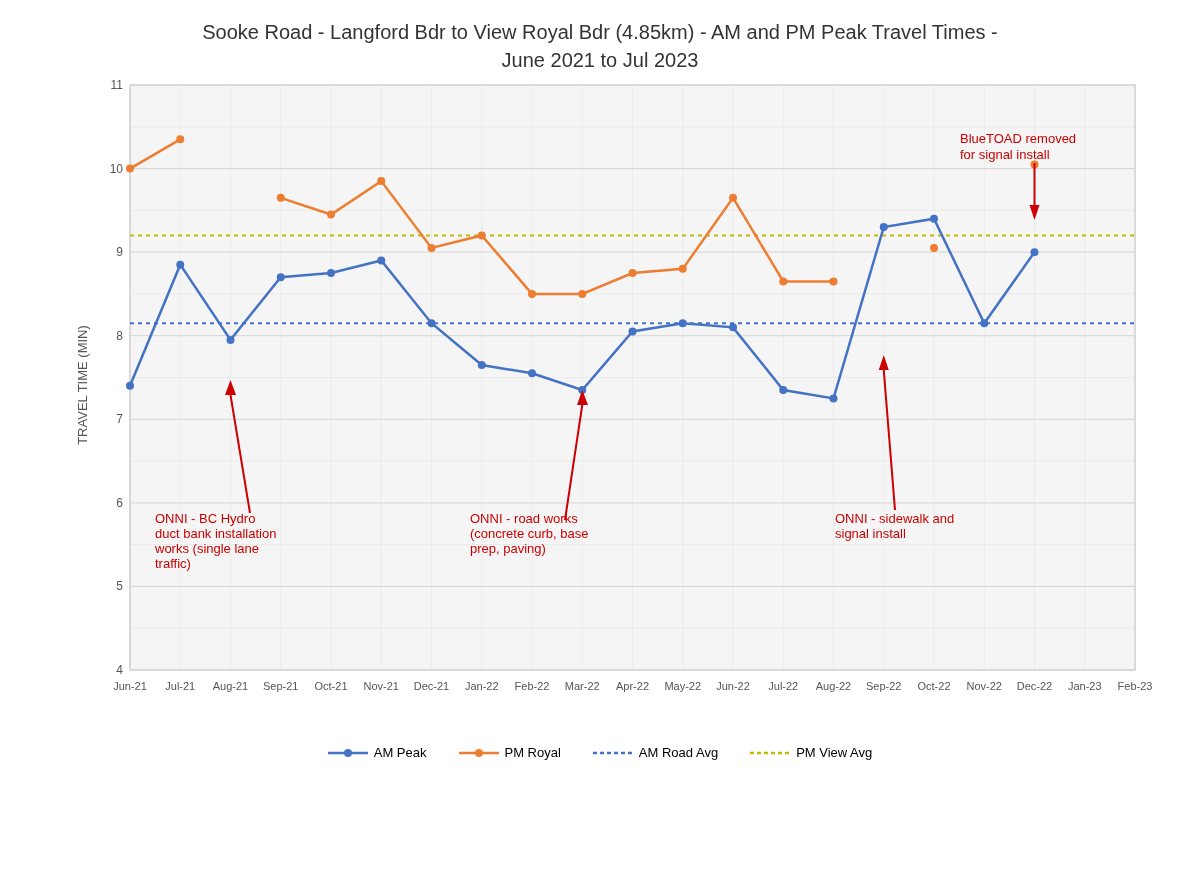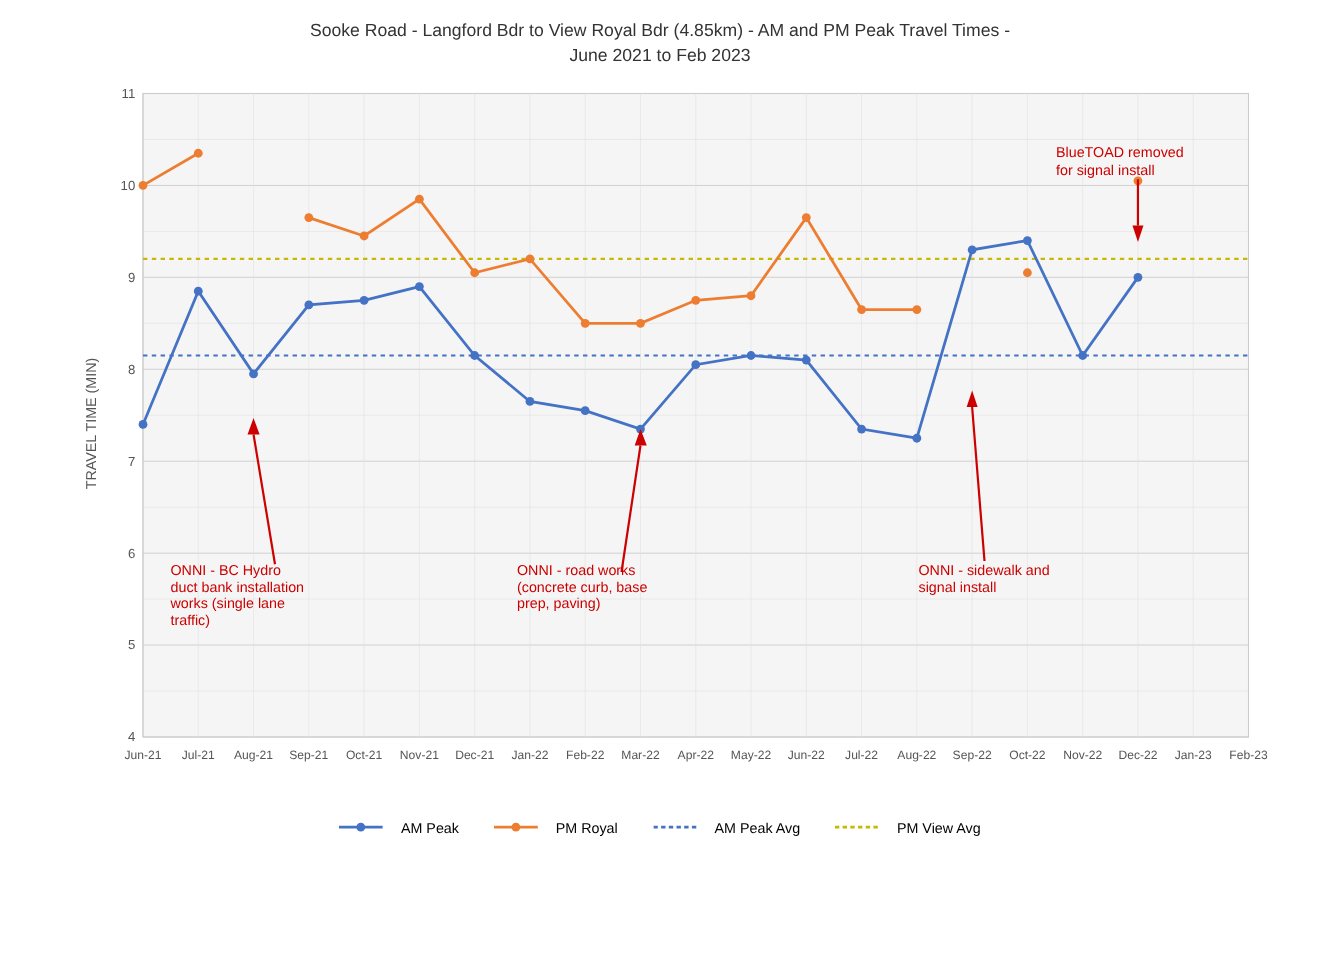--- a/index.html
+++ b/index.html
@@ -14,52 +14,52 @@
       width: 1200px;
       height: 870px;
       background: #fff;
       position: relative;
       display: flex;
       flex-direction: column;
       align-items: center;
     }
     .chart-title {
       text-align: center;
-      font-size: 16px;
+      font-size: 20px;
       color: #333;
       margin-top: 18px;
       line-height: 1.4;
     }
     .chart-area {
       position: relative;
       width: 1100px;
       height: 660px;
-      margin-top: 12px;
+      margin-top: 1px;
       margin-left: 50px;
     }
     .legend {
       display: flex;
       gap: 32px;
       margin-top: 10px;
       align-items: center;
       font-size: 13px;
     }
     .legend-item {
       display: flex;
       align-items: center;
-      gap: 16px;
+      gap: 6px;
     }
   </style>
 </head>
 <body>
 
 <div class="chart-container">
   <div class="chart-title">
     <div>Sooke Road - Langford Bdr to View Royal Bdr (4.85km) - AM and PM Peak Travel Times -</div>
-    <div>June 2021 to Feb 2023</div>
+    <div>June 2021 to Jul 2023</div>
   </div>
 
   <div class="chart-area">
     <svg width="1100" height="660">
 
       <defs>
         <clipPath id="plot-clip">
           <rect x="55" y="10" width="1005" height="585"></rect>
         </clipPath>
       </defs>
@@ -227,21 +227,21 @@
       <svg width="40" height="12">
         <line x1="0" y1="6" x2="40" y2="6" stroke="#ED7D31" stroke-width="2.5"></line>
         <circle cx="20" cy="6" r="4" fill="#ED7D31"></circle>
       </svg>
       <span>PM Royal</span>
     </div>
     <div class="legend-item">
       <svg width="40" height="12">
         <line x1="0" y1="6" x2="40" y2="6" stroke="#4472C4" stroke-width="2.5" stroke-dasharray="4,3"></line>
       </svg>
-      <span>AM Peak Avg</span>
+      <span>AM Road Avg</span>
     </div>
     <div class="legend-item">
       <svg width="40" height="12">
         <line x1="0" y1="6" x2="40" y2="6" stroke="#c8b900" stroke-width="2.5" stroke-dasharray="4,3"></line>
       </svg>
       <span>PM View Avg</span>
     </div>
   </div>
 </div>
 

